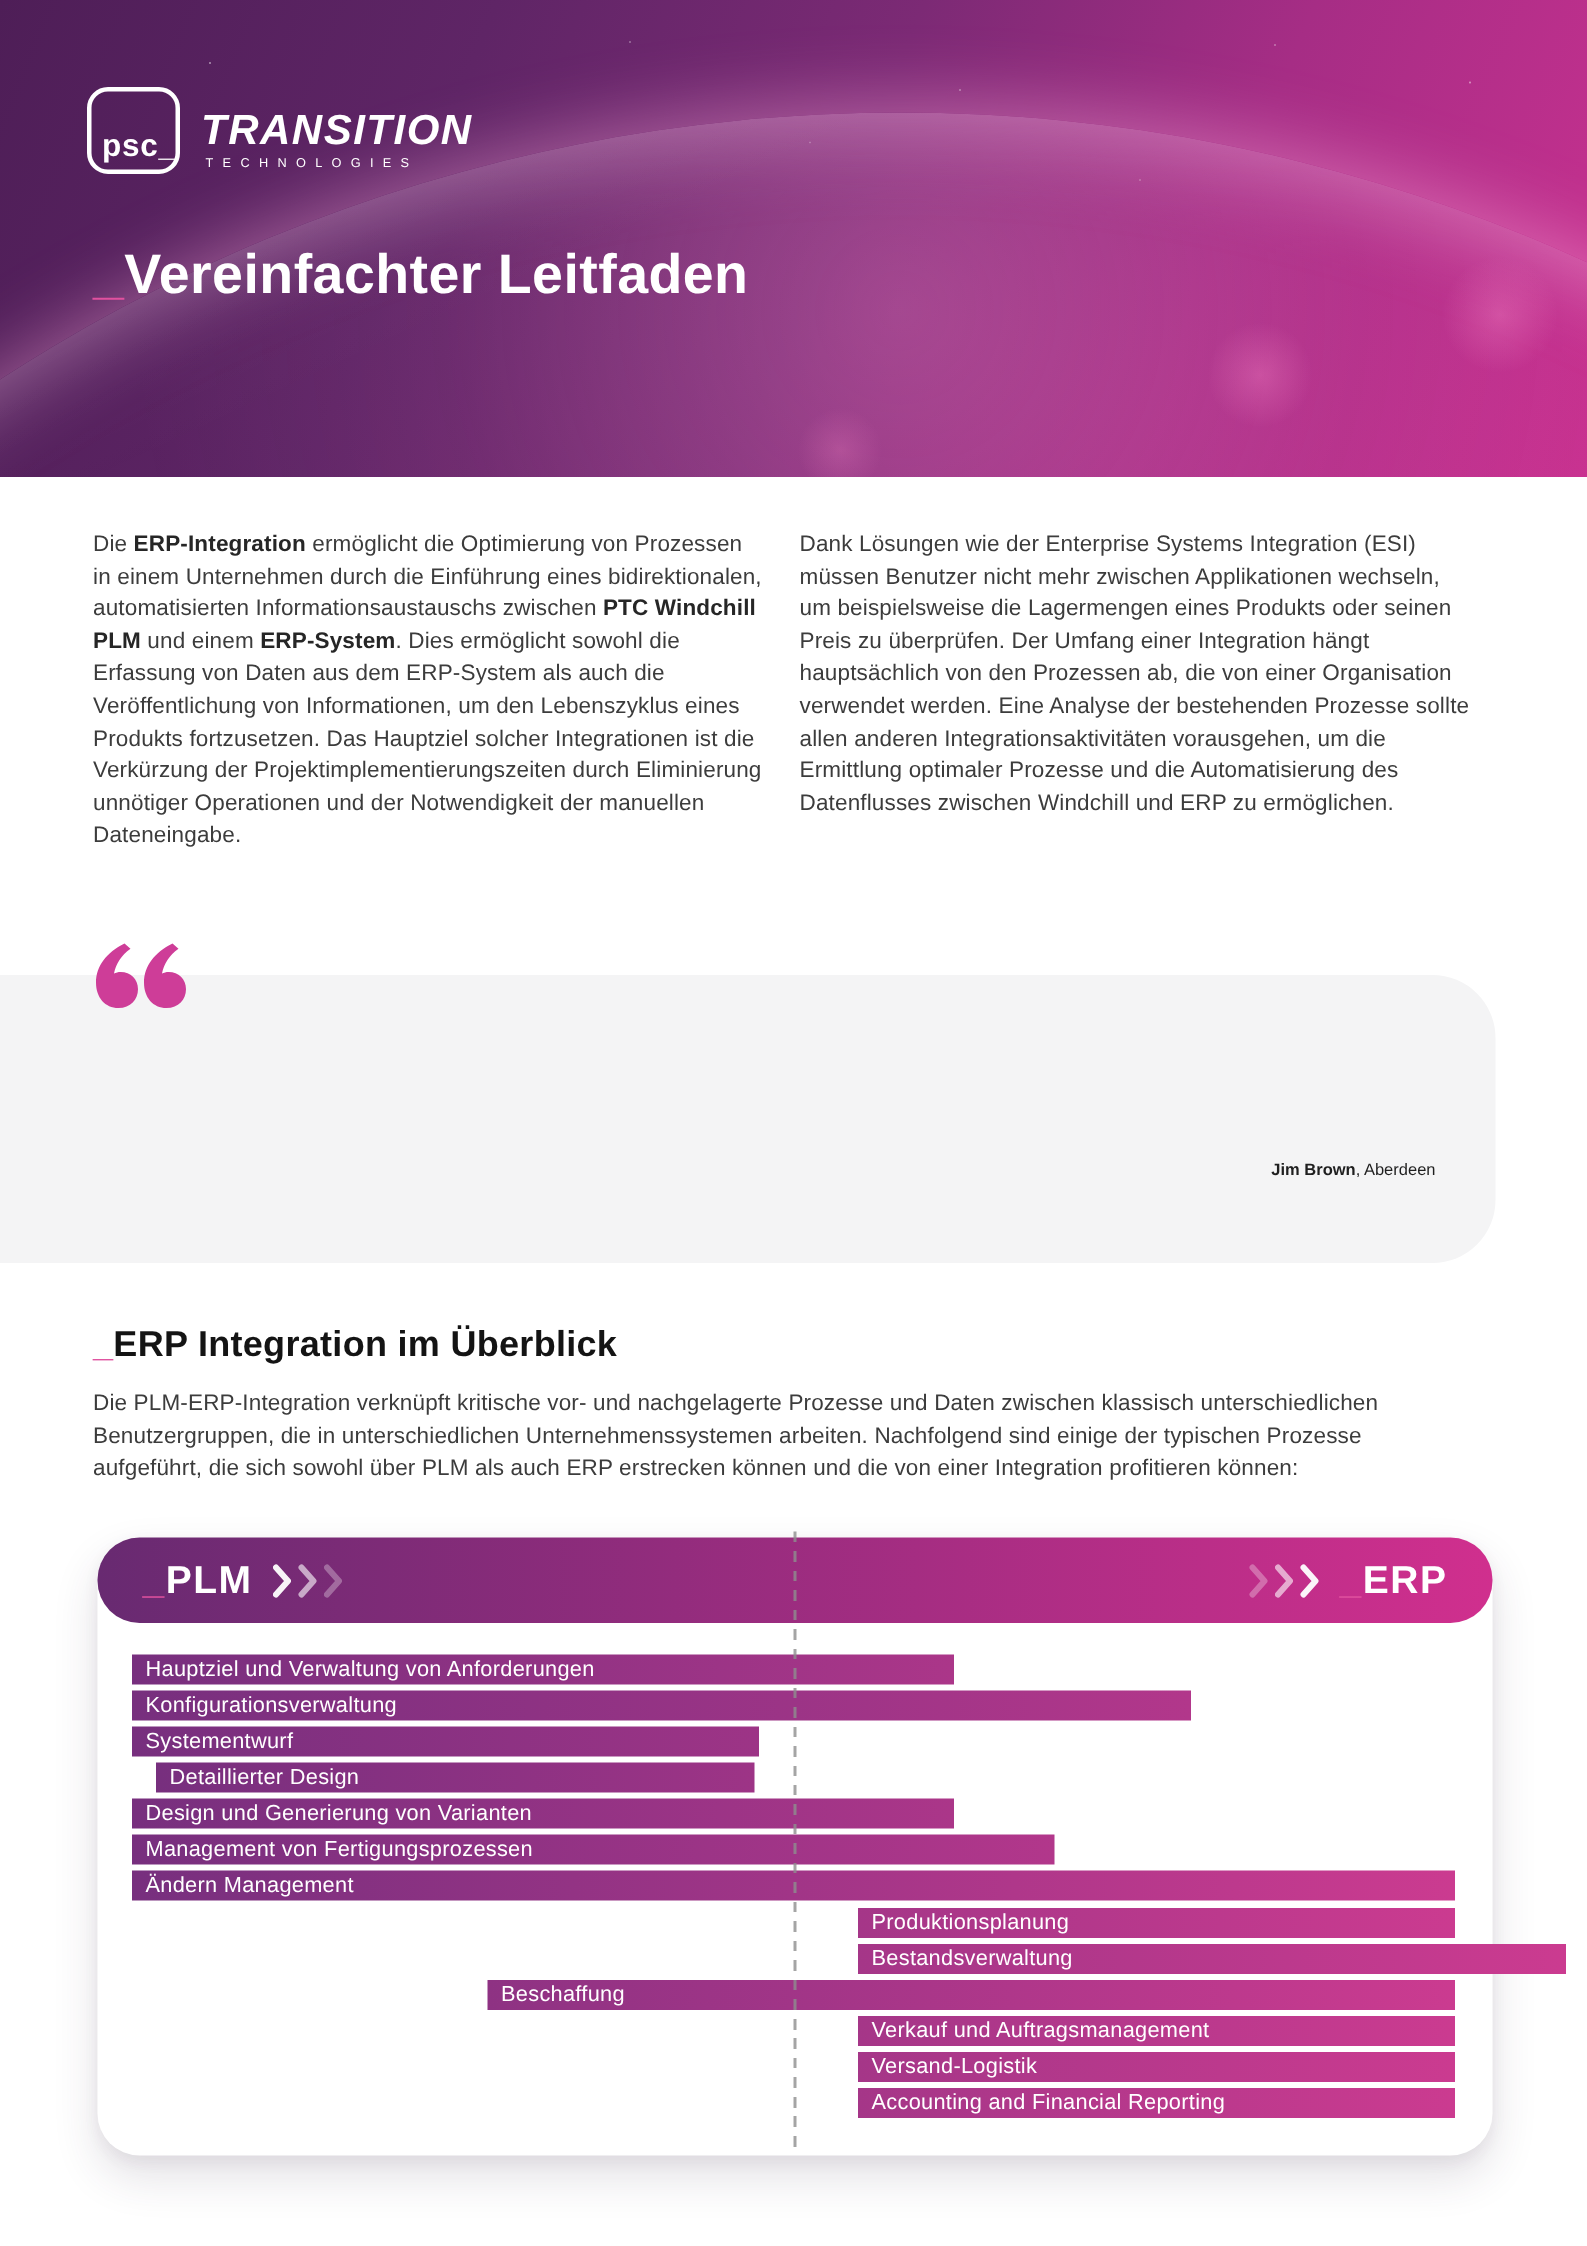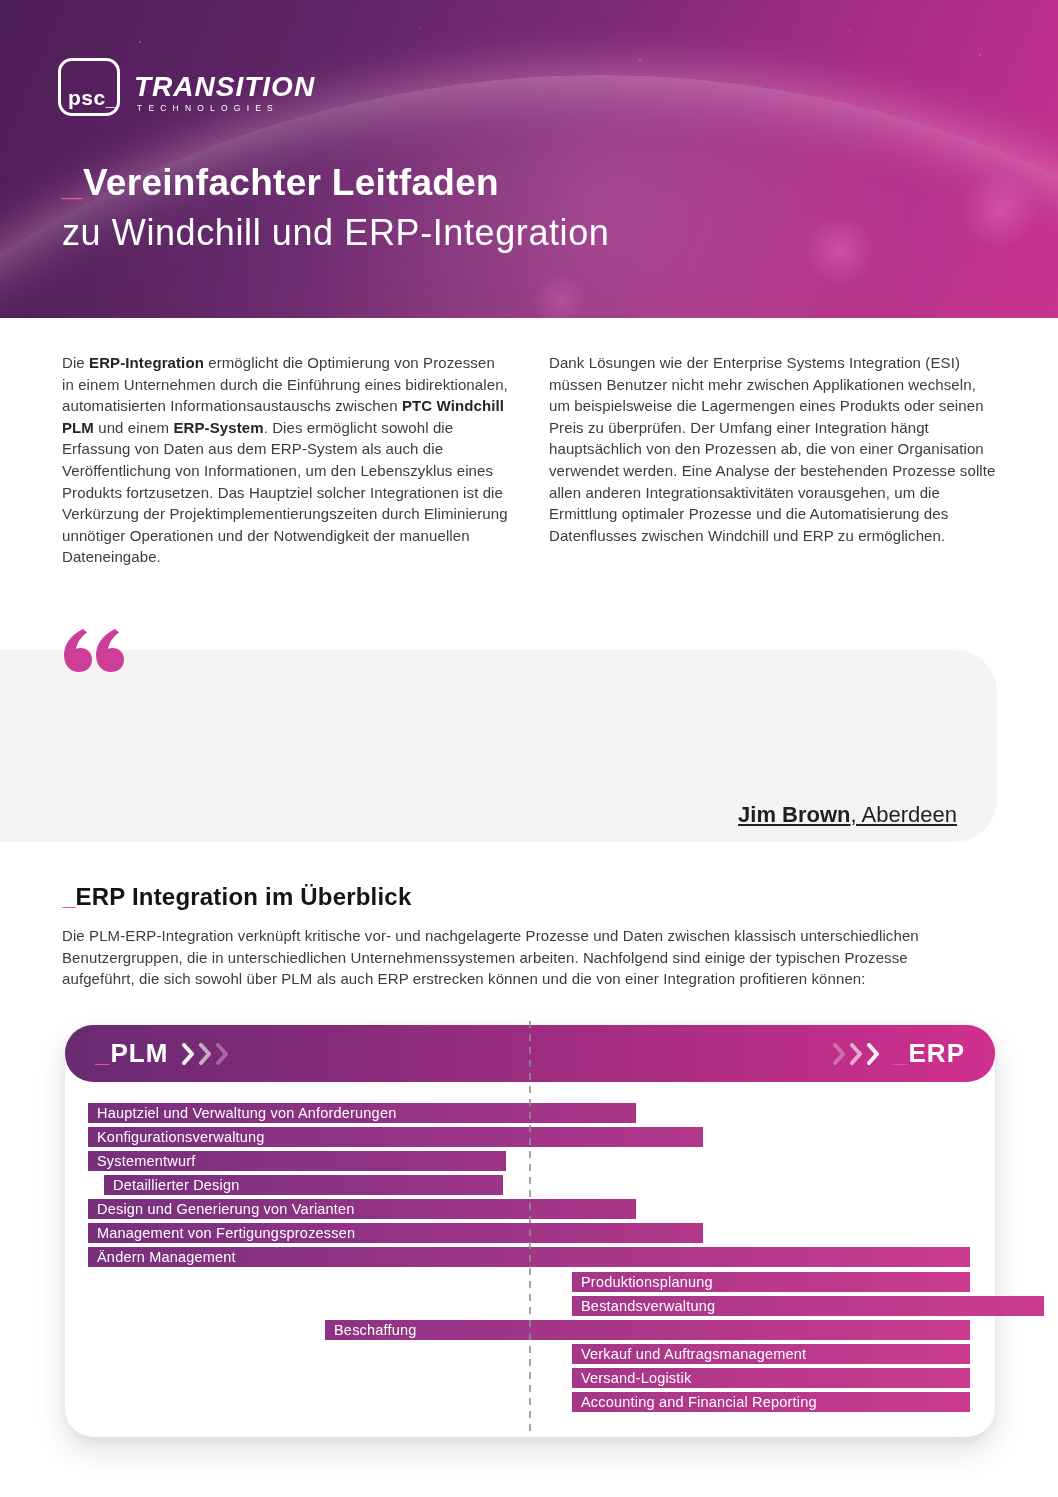--- a/index.html
+++ b/index.html
@@ -31,32 +31,32 @@
   .brand-box span{font-size:21px;font-weight:700;letter-spacing:.5px;}
   .brand-words{padding-top:13px;}
   .brand-name{font-size:28px;font-weight:800;font-style:italic;letter-spacing:1px;line-height:26px;}
   .brand-sub{font-size:8.5px;font-weight:400;letter-spacing:6.2px;margin-top:3px;padding-left:3px;}
   h1.title{position:absolute;left:62px;top:160px;margin:0;color:#ffffff;font-weight:300;}
   .t-strong{display:block;font-weight:700;font-size:37px;letter-spacing:.3px;line-height:46px;}
   .t-light{display:block;font-weight:300;font-size:36px;letter-spacing:.6px;line-height:44px;margin-top:5px;}
   .accent{color:#e0519f;}
 
   
-  .intro{position:absolute;left:62px;top:352px;width:934px;display:flex;gap:40px;
+  .intro{position:absolute;left:62px;top:352px;width:934px;display:flex;gap:24px;
         color:#3c3c3c;font-size:15px;line-height:21.6px;letter-spacing:.1px;}
   .intro p{width:447px;margin:0;}
   .intro b{color:#262626;}
 
   
   .quote{position:absolute;left:0;top:650px;width:997px;height:192px;background:#f4f4f5;
         border-radius:0 42px 42px 0;}
   .quote-icon{position:absolute;left:58px;top:-23px;}
   .quote-text{position:absolute;left:62px;top:50px;width:905px;margin:0;font-style:italic;
         font-size:18.5px;line-height:27.5px;color:#2e2e2e;letter-spacing:.2px;}
-  .quote-attr{position:absolute;right:40px;top:152px;margin:0;font-size:22px;color:#1f1f1f;text-decoration:underline;}
+  .quote-attr{position:absolute;right:40px;top:124px;margin:0;font-size:11px;color:#1f1f1f;}
 
   
   .overview-h{position:absolute;left:62px;top:883px;margin:0;font-size:24px;font-weight:700;
         color:#141414;letter-spacing:.2px;}
   .overview-p{position:absolute;left:62px;top:925px;width:916px;margin:0;font-size:15px;
         line-height:21.6px;color:#3c3c3c;letter-spacing:.1px;}
 
   
   .chart-card{position:absolute;left:65px;top:1025px;width:930px;height:412px;background:#ffffff;
         border-radius:28px;box-shadow:0 14px 30px rgba(60,40,70,.14),0 4px 10px rgba(60,40,70,.06);}
@@ -87,21 +87,20 @@
       <div class="brand-box">
         <span>psc_</span>
       </div>
       <div class="brand-words">
         <div class="brand-name">TRANSITION</div>
         <div class="brand-sub">TECHNOLOGIES</div>
       </div>
     </div>
     <h1 class="title">
       <span class="t-strong"><span class="accent">_</span><span>Vereinfachter Leitfaden</span></span>
-      <span class="t-light">zu Windchill und ERP-Integration</span>
     </h1>
   </header>
 
   <section class="intro">
     <p><span>Die </span><b>ERP-Integration</b><span> ermöglicht die Optimierung von Prozessen in einem Unternehmen durch die Einführung eines bidirektionalen, automatisierten Informationsaustauschs zwischen </span><b>PTC Windchill PLM</b><span> und einem </span><b>ERP-System</b><span>. Dies ermöglicht sowohl die Erfassung von Daten aus dem ERP-System als auch die Veröffentlichung von Informationen, um den Lebenszyklus eines Produkts fortzusetzen. Das Hauptziel solcher Integrationen ist die Verkürzung der Projektimplementierungszeiten durch Eliminierung unnötiger Operationen und der Notwendigkeit der manuellen Dateneingabe.</span></p>
     <p><span>Dank Lösungen wie der Enterprise Systems Integration (ESI) müssen Benutzer nicht mehr zwischen Applikationen wechseln, um beispielsweise die Lagermengen eines Produkts oder seinen Preis zu überprüfen. Der Umfang einer Integration hängt hauptsächlich von den Prozessen ab, die von einer Organisation verwendet werden. Eine Analyse der bestehenden Prozesse sollte allen anderen Integrationsaktivitäten vorausgehen, um die Ermittlung optimaler Prozesse und die Automatisierung des Datenflusses zwischen Windchill und ERP zu ermöglichen.</span></p>
   </section>
 
   <section class="quote">
     <svg class="quote-icon" width="68" height="50" viewBox="0 0 68 50">
@@ -141,21 +140,21 @@
             <path d="M3 3 L11 12 L3 21" fill="none" stroke="#fff" stroke-width="4" stroke-linecap="round" stroke-linejoin="round"></path>
           </svg>
         <span class="label-wrap"><span class="accent">_</span><span>ERP</span></span>
       </div>
     </div>
     <div class="chart-divider" style="left: 464px;"></div>
     <div>
         <div class="bar" style="top: 78px; left: 23px; width: 548px; background: linear-gradient(90deg, rgb(119, 47, 126), rgb(171, 54, 137));">
           <span>Hauptziel und Verwaltung von Anforderungen</span>
         </div>
-        <div class="bar" style="top: 102px; left: 23px; width: 615px; background: linear-gradient(90deg, rgb(119, 47, 126), rgb(178, 55, 139));">
+        <div class="bar" style="top: 102px; left: 23px; width: 706px; background: linear-gradient(90deg, rgb(119, 47, 126), rgb(178, 55, 139));">
           <span>Konfigurationsverwaltung</span>
         </div>
         <div class="bar" style="top: 126px; left: 23px; width: 418px; background: linear-gradient(90deg, rgb(119, 47, 126), rgb(157, 52, 134));">
           <span>Systementwurf</span>
         </div>
         <div class="bar" style="top: 150px; left: 23px; width: 399px; background: linear-gradient(90deg, rgb(119, 47, 126), rgb(157, 52, 134)); margin-left: 16px;">
           <span>Detaillierter Design</span>
         </div>
         <div class="bar" style="top: 174px; left: 23px; width: 548px; background: linear-gradient(90deg, rgb(119, 47, 126), rgb(171, 54, 137));">
           <span>Design und Generierung von Varianten</span>

